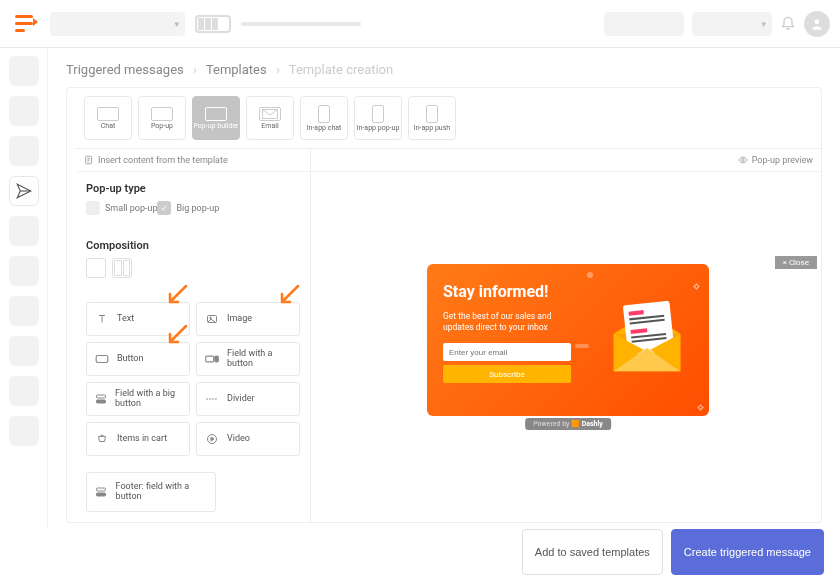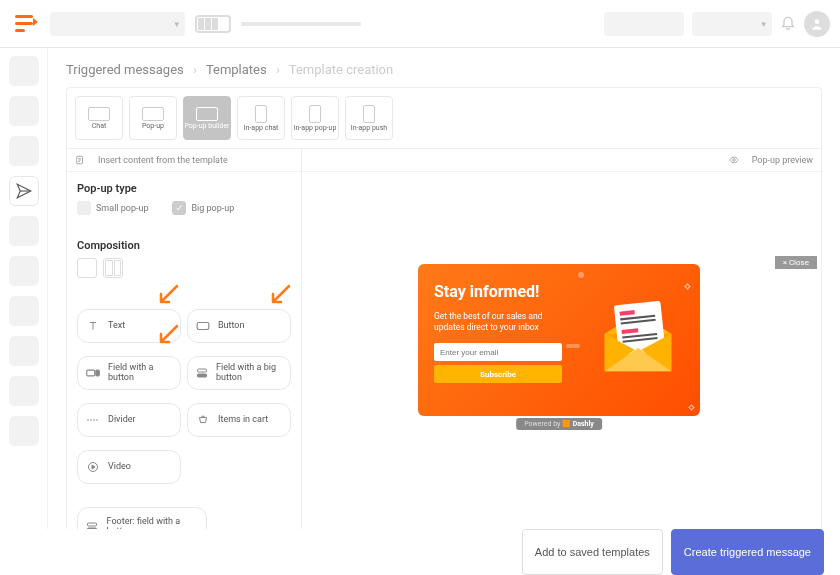--- a/index.html
+++ b/index.html
@@ -23,64 +23,64 @@
 .siderail { width: 48px; background:#fff; border-right:1px solid #f2f2f2; display:flex; flex-direction:column; align-items:center; padding-top:8px; gap:10px; }
 .rail-item { width:30px; height:30px; border-radius:6px; background:#f2f2f2; }
 .rail-item.active { background:#fff; border:1px solid #e8e8e8; display:flex; align-items:center; justify-content:center; }
 
 .main { flex:1; display:flex; flex-direction:column; overflow:hidden; }
 .breadcrumb { padding: 14px 18px 10px; font-size:13px; color:#999; }
 .breadcrumb span.curr { color:#ccc; }
 .breadcrumb span.link { color:#888; }
 .breadcrumb .sep { margin: 0 6px; color:#ccc; }
 
-.card { border:1px solid #eee; border-radius:4px; margin: 0 18px 8px; display:flex; flex-direction:column; overflow:hidden; }
+.card { border:1px solid #eee; border-radius:4px; margin: 0 18px 8px; display:flex; flex-direction:column; overflow:hidden;padding-left:9px; }
 .card-hdr { display:flex; gap:6px; padding:8px; border-bottom:1px solid #eee; }
 .chan { width:48px; height:44px; border:1px solid #e8e8e8; border-radius:4px; display:flex; flex-direction:column; align-items:center; justify-content:center; gap:2px; cursor:pointer; }
 .chan .ic { width:22px; height:14px; border:1px solid #ccc; border-radius:2px; position:relative; display:flex; align-items:center; justify-content:center; }
 .chan.active { background:#c4c4c4; border-color:#c4c4c4; }
 .chan.active .lab { color:#fff; }
 .chan .lab { font-size:7px; color:#666; line-height:1; text-align:center;}
 
 .columns { display:flex; flex:1; min-height:370px; }
 .leftcol { width: 235px; border-right:1px solid #eee; display:flex; flex-direction:column; }
 .rightcol { flex:1; position:relative; }
 
-.sec-label { font-size:9px; color:#888; padding:6px 8px; border-bottom:1px solid #f2f2f2; display:flex; align-items:center; gap:13px;}
+.sec-label { font-size:9px; color:#888; padding:6px 8px; border-bottom:1px solid #f2f2f2; display:flex; align-items:center; gap:4px;}
 .sec-label.r { border-bottom:1px solid #f2f2f2; }
 
 .sec-title { font-size:11px; font-weight:600; padding: 10px 10px 6px; }
-.radio-row { display:flex; gap:24px; padding: 0 10px 14px; align-items:center; }
+.radio-row { display:flex; padding: 0 10px 14px; align-items:center; }
 .radio { display:flex; align-items:center; gap:5px; font-size:9px; color:#777; }
 .radio .box { width:14px; height:14px; border-radius:3px; background:#eee; display:flex; align-items:center; justify-content:center; }
 .radio.checked .box { background:#ccc; color:#fff; font-size:9px; }
 
 .comp { display:flex; gap:6px; padding: 0 10px 14px; }
 .comp .opt { width:20px; height:20px; border:1px solid #ddd; border-radius:3px; display:flex; }
 .comp .opt.split { gap:1px; padding:1px;}
 .comp .opt.split::before, .comp .opt.split::after { content:""; flex:1; border:1px solid #ddd; border-radius:1px; }
 
 .tabs-row { display:flex; gap:14px; padding: 8px 10px 0; border-top:1px solid #eee; }
 .tab { font-size:9px; color:#888; padding-bottom:6px; cursor:pointer; }
 .tab.active { color:#5588ff; border-bottom:2px solid #5588ff; }
 
 .blocks { padding: 10px; display:flex; flex-wrap:wrap; gap:6px; }
-.block { width: 104px; height: 34px; border:1px solid #e8e8e8; border-radius:11px; display:flex; align-items:center; gap:8px; padding:0 8px; cursor:pointer; position:relative;margin-top:7px; }
+.block { width: 104px; height: 34px; border:1px solid #e8e8e8; border-radius:3px; display:flex; align-items:center; gap:8px; padding:0 8px; cursor:pointer; position:relative; }
 .block .bi { width:14px; height:14px; display:flex; align-items:center; justify-content:center; color:#888; }
 .block .bl { font-size:9px; color:#555; line-height:1.1; }
 
 .arrow { position:absolute; pointer-events:none; }
 
 .preview-wrap { position:relative; width:100%; height:100%; }
 .close-pill { position:absolute; top:4px; right:4px; background:#999; color:#fff; font-size:8px; padding:2px 8px; border-radius:0; }
 .popup-preview { position:absolute; top: 12px; left: 116px; width: 282px; height: 152px; background: linear-gradient(135deg,#ff7a18,#ff4e00); border-radius:6px; color:#fff; padding:18px 16px; }
 .popup-preview h2 { font-size:16px; font-weight:700; margin-bottom:10px; }
 .popup-preview p { font-size:8.5px; line-height:1.3; max-width:130px; margin-bottom:10px; }
 .popup-preview input { width:128px; height:18px; border:none; border-radius:2px; padding:0 6px; font-size:8px; color:#555; }
-.popup-preview .subscribe { width:128px; height:18px; background:#ffb400; color:#fff; border:none; border-radius:2px; font-size:8px; font-weight:700; margin-top:4px; display:flex; align-items:center; justify-content:center;}
+.popup-preview .subscribe { width:128px; height:18px; background:#ffb400; color:#fff; border:none; border-radius:2px; font-size:8px; font-weight:400; margin-top:4px; display:flex; align-items:center; justify-content:center;}
 .envelope { position:absolute; right:12px; top:24px; width:100px; height:100px; }
 .powered { position:absolute; left:50%; transform:translateX(-50%); bottom:-14px; background:#888; color:#ddd; font-size:7px; padding:2px 8px; border-radius:3px; white-space:nowrap;}
 .powered b { color:#fff; }
 
 .footer-actions { position:fixed; bottom:0; left:0; right:0; height:46px; display:flex; justify-content:flex-end; align-items:center; gap:8px; padding:0 16px; background:#fff; }
 .btn { border-radius:4px; padding:16px 12px; font-size:11px; cursor:pointer; border:1px solid #ddd; background:#fff; color:#555; }
 .btn.primary { background:#5a6dd8; border-color:#5a6dd8; color:#fff; }
 
 
 .dot { position:absolute; border-radius:50%; background:rgba(255,255,255,.35); }
@@ -161,20 +161,29 @@
           </div>
         <div class="chan">
             <div class="ic"></div>
             <div class="lab">Pop-up</div>
           </div>
         <div class="chan active">
             <div class="ic" style="border-color:#fff;"></div>
             <div class="lab">Pop-up builder</div>
           </div>
         <div class="chan">
+            <div class="ic">
+              <svg width="16" height="10" viewBox="0 0 16 10" fill="none" stroke="#ccc">
+                <rect x="0.5" y="0.5" width="15" height="9"></rect>
+                <path d="M0.5 0.5L8 6l7.5-5.5"></path>
+              </svg>
+            </div>
+            <div class="lab">Email</div>
+          </div>
+        <div class="chan">
             <div class="ic" style="width:12px; height:18px; border-radius:2px;"></div>
             <div class="lab">In-app chat</div>
           </div>
         <div class="chan">
             <div class="ic" style="width:12px; height:18px; border-radius:2px;"></div>
             <div class="lab">In-app pop-up</div>
           </div>
         <div class="chan">
             <div class="ic" style="width:12px; height:18px; border-radius:2px;"></div>
             <div class="lab">In-app push</div>
@@ -207,20 +216,30 @@
             <div class="opt split"></div>
           </div>
           <div class="blocks" style="position:relative;">
             <div class="block">
               <div class="bi">
                   <svg width="12" height="12" viewBox="0 0 24 24" fill="none" stroke="#888" stroke-width="2">
                     <path d="M6 5h12M12 5v14"></path>
                   </svg>
                 </div>
               <div class="bl">Text</div>
+            </div>
+            <div class="block">
+              <div class="bi">
+                  <svg width="12" height="12" viewBox="0 0 24 24" fill="none" stroke="#888" stroke-width="2">
+                    <rect x="3" y="5" width="18" height="14" rx="2"></rect>
+                    <circle cx="9" cy="10" r="1.5" fill="#888"></circle>
+                    <path d="M4 18l6-6 10 8"></path>
+                  </svg>
+                </div>
+              <div class="bl">Image</div>
             </div>
             <div class="block">
               <div class="bi">
                   <svg width="14" height="10" viewBox="0 0 24 16" fill="none" stroke="#888" stroke-width="2">
                     <rect x="2" y="2" width="20" height="12" rx="3"></rect>
                   </svg>
                 </div>
               <div class="bl">Button</div>
             </div>
             <div class="block">

